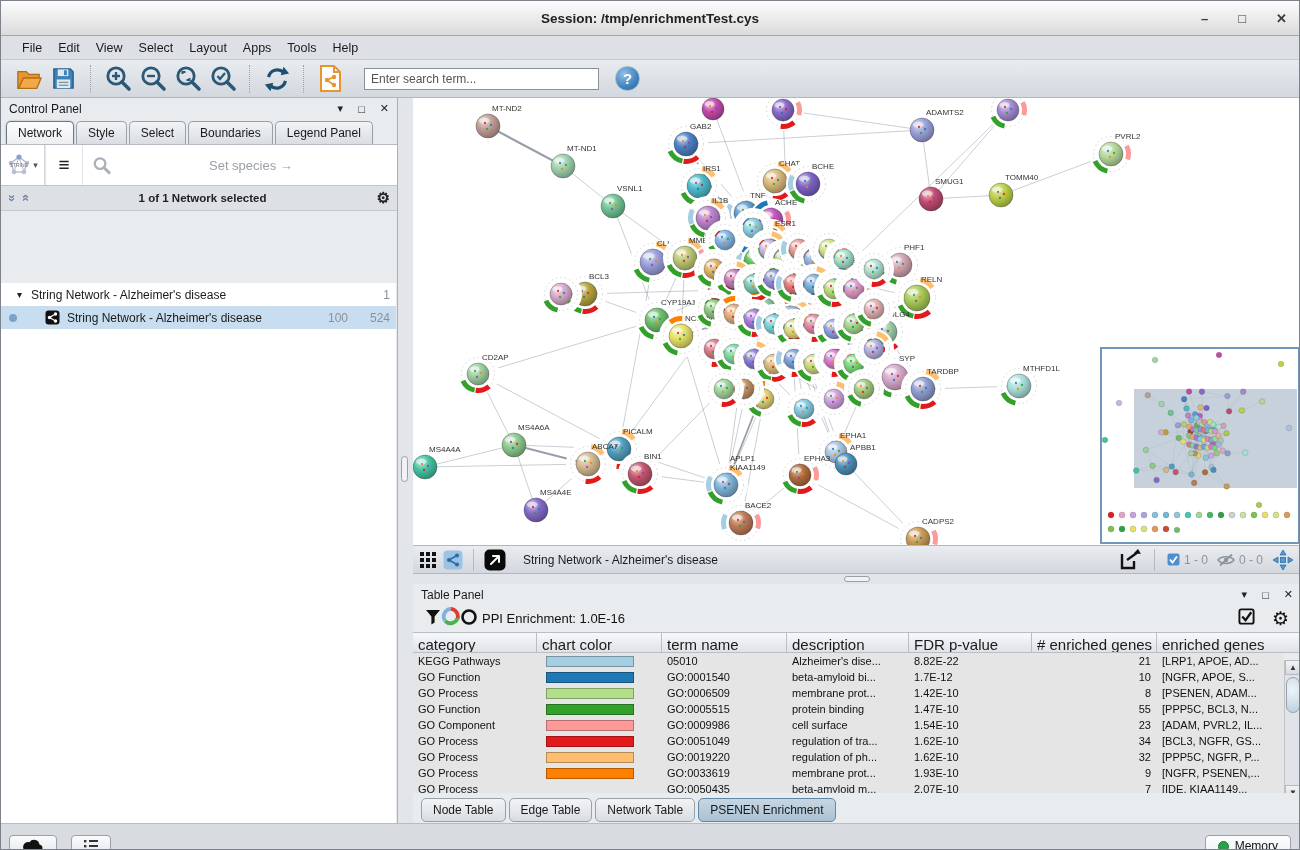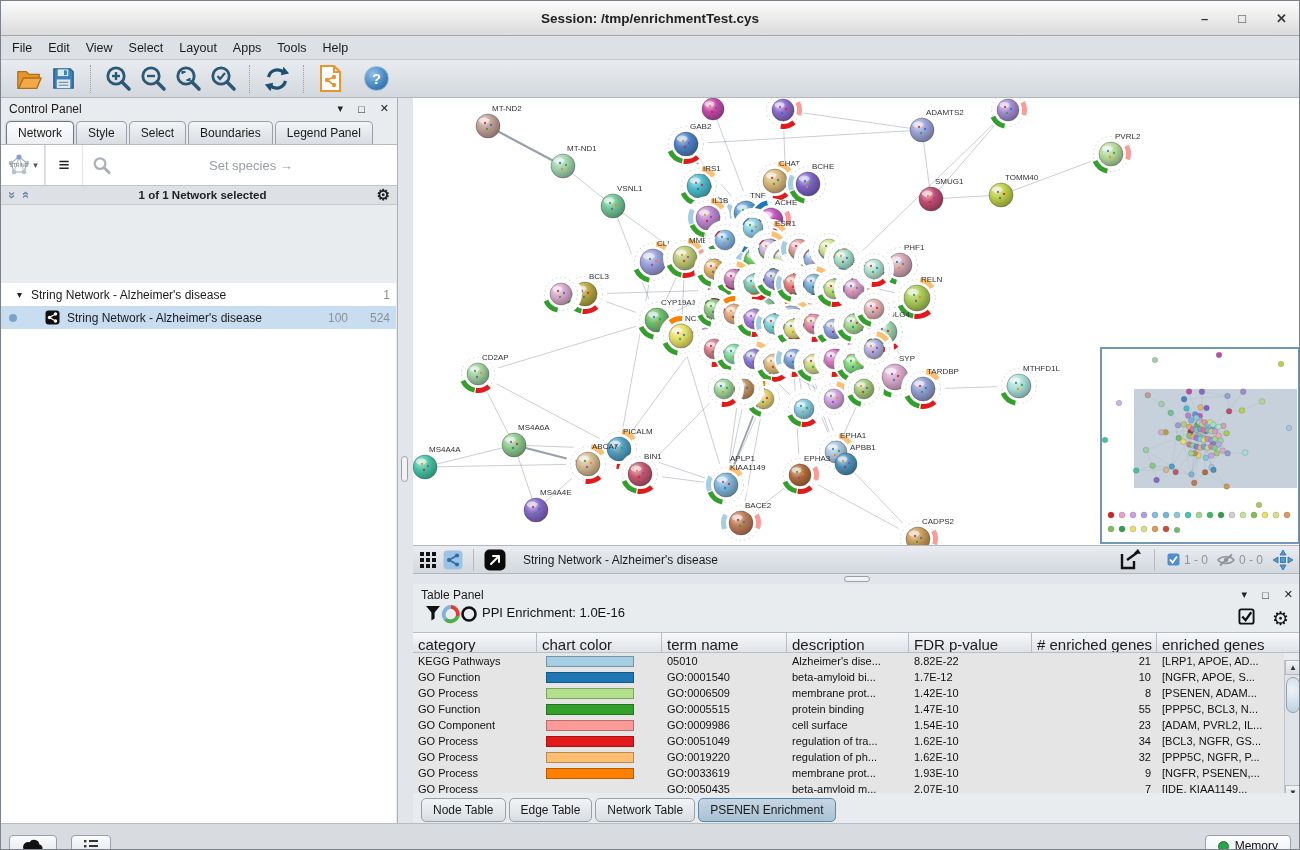--- a/index.html
+++ b/index.html
@@ -4,21 +4,21 @@
 <style>
   *{box-sizing:border-box;margin:0;padding:0}
   html,body{width:1300px;height:850px}
   body{position:relative;font-family:"Liberation Sans",sans-serif;background:#d8dce0;overflow:hidden;border:1px solid #7d828a}
   
   .titlebar{position:absolute;left:0;top:0;right:0;height:35px;background:linear-gradient(#fcfcfc,#dbdbdb);border-bottom:1px solid #a6a6a6;text-align:center}
   .titlebar .title{line-height:35px;font-weight:bold;font-size:13.5px;color:#222}
   .wincontrols{position:absolute;right:12px;top:0;height:35px;display:flex;gap:30px;align-items:center;font-size:13px;color:#3a3a3a;font-weight:bold}
   .wincontrols span{cursor:default}
   
-  .menubar{position:absolute;top:35px;left:0;right:0;height:24px;background:#dde1e5;border-bottom:1px solid #c6cacf;display:flex;align-items:center;padding-left:4px;gap:2px}
+  .menubar{position:absolute;top:35px;left:0;right:0;height:24px;background:#dde1e5;border-bottom:1px solid #c6cacf;display:flex;align-items:center;padding-left:14px;gap:2px}
   .menu-item{font-size:12.5px;color:#1a1a1a;padding:2px 7px;border-radius:2px}
   
   .toolbar{position:absolute;top:59px;left:0;right:0;height:38px;background:linear-gradient(#e9ecef,#d3d8de);border-bottom:1px solid #b2b7bd;display:flex;align-items:center;padding-left:10px}
   .tb-sep{width:1px;height:28px;border-left:1px dotted #9aa0a6;margin:0 9px}
   .tb-btn{width:35px;height:31px;display:flex;align-items:center;justify-content:center;border-radius:3px}
   .search-input{width:235px;height:22px;border:1px solid #8a9199;font-size:12px;padding:0 6px;margin-left:16px;background:#fff;color:#222}
   .search-input::placeholder{color:#555}
   .help-btn{width:25px;height:25px;border-radius:50%;margin-left:16px;background:radial-gradient(circle at 35% 30%,#8fc0ea,#3f80ba 62%,#2d618f);color:#fff;font-weight:bold;font-size:15px;display:flex;align-items:center;justify-content:center;border:1px solid #9ab8d2}
   
   .cp{position:absolute;left:0;top:97px;width:397px;height:725px;background:#e9ecef;border-right:1px solid #aab0b7}
@@ -26,21 +26,21 @@
   .panel-ticons{margin-left:auto;display:flex;gap:15px;font-size:11px;color:#222;align-items:center}
   .cp-tabs{display:flex;padding:2px 0 0 5px;height:25px;gap:2px;align-items:flex-end}
   .tab{font-size:12px;color:#1a1a1a;padding:4px 11px 4px;border:1px solid #99a0a8;border-bottom:none;border-radius:5px 5px 0 0;background:linear-gradient(#f2f4f6,#d9dde2);white-space:nowrap}
   .tab.sel{background:linear-gradient(#fdfdfe,#eceef1);border-color:#6f7881;box-shadow:0 0 2px rgba(90,120,150,.6)}
   .string-bar{height:42px;background:#fff;border-top:1px solid #b6bac0;border-bottom:1px solid #c2c6cc;display:flex;align-items:stretch;position:relative}
   .string-logo{width:44px;display:flex;align-items:center;justify-content:center;border-right:1px solid #d4d7db;gap:2px}
   .string-input{flex:1;border:none;outline:none;font-size:13px;color:#222;padding-left:8px;background:transparent}
   .string-input::placeholder{color:#9aa0a6}
   .species-hint{position:absolute;left:208px;top:13px;color:#9aa0a6;font-size:13px;pointer-events:none}
   .sb-btn{width:37px;display:flex;align-items:center;justify-content:center;font-size:19px;color:#222;border-left:1px solid #e3e5e8}
-  .netsel-row{height:19px;background:#dde1e6;display:flex;align-items:center;font-size:11.5px;font-weight:bold;color:#222;border-bottom:1px solid #c6cacf;padding:6px 7px}
+  .netsel-row{height:19px;background:#dde1e6;display:flex;align-items:center;font-size:11.5px;font-weight:bold;color:#222;border-bottom:1px solid #c6cacf;padding:12px 7px}
   .netsel-row .lbl{flex:1;text-align:center}
   .chev{display:inline-block;color:#6a86a8;font-size:13px;font-weight:bold;line-height:10px}
   .chev.down{transform:rotate(90deg)}
   .chev.up{transform:rotate(-90deg)}
   .tree{background:#fff;position:absolute;left:0;right:1px;top:185px;bottom:0}
   .tree-row{height:23px;display:flex;align-items:center;font-size:12px;color:#1a1a1a;padding:0 6px;white-space:nowrap}
   .tree-row .count{margin-left:auto;color:#8b9096;font-size:12px}
   .tree-row.child{background:#c9ddf1}
   .dot{width:8px;height:8px;border-radius:50%;background:#7aa3c9;margin:0 8px 0 2px}
   .tree-num{color:#8b9096;width:42px;text-align:right}
@@ -53,21 +53,21 @@
   .netview{position:absolute;left:412px;top:97px;width:888px;height:476px;background:#fff;border-bottom:1px solid #b2b7bd}
   #net-svg{position:absolute;left:0;top:0}
   .netbar{position:absolute;left:0;bottom:0;right:0;height:28px;background:linear-gradient(#e9ecf0,#d3d8de);border-top:1px solid #b2b7bd;display:flex;align-items:center;padding:0 7px;gap:7px}
   .netbar .vtitle{font-size:12px;color:#1a1a1a;margin-left:10px}
   .nb-sep{width:1px;height:22px;border-left:1px solid #b5bac0;margin:0 3px}
   .nb-right{margin-left:auto;display:flex;align-items:center;gap:9px}
   .counter{display:flex;align-items:center;gap:4px;font-size:12px;color:#8e949b}
   .nb-btn{display:flex;align-items:center;justify-content:center}
   
   .tablepanel{position:absolute;left:412px;top:583px;width:888px;height:209px;background:#e9ecef;border-bottom:2px solid #2a2a2a}
-  .tp-toolbar{height:27px;display:flex;padding:0 12px}
+  .tp-toolbar{height:27px;display:flex;align-items:center;padding:0 12px}
   .ppi{font-size:13px;color:#111;margin-left:4px}
   .tp-right{margin-left:auto;display:flex;gap:17px;align-items:center}
   .tbl-head{display:flex;height:21px;border-top:1px solid #b9bdc4;border-bottom:1px solid #b9bdc4;background:linear-gradient(#f7f8fa,#dfe2e7)}
   .th{font-size:15px;color:#1b1b1b;padding:3px 0 0 5px;border-right:1px solid #b9bdc4;white-space:nowrap;overflow:hidden}
   .tbl-rows{position:relative;height:140px;overflow:hidden;background:#fff;margin-right:17px}
   .trow{display:flex;height:16px;background:#e5e5e5}
   .td{font-size:11px;color:#111;padding:1px 0 0 5px;white-space:nowrap;overflow:hidden;line-height:14px}
   .td.num{text-align:right;padding-right:6px}
   .swatch{width:88px;height:11px;margin:2px 0 0 4px;border:1px solid rgba(0,0,0,.28)}
   .col-cat{width:124px}.col-color{width:125px}.col-term{width:125px}.col-desc{width:122px}.col-fdr{width:123px}.col-num{width:125px}.col-genes{flex:1}
@@ -169,20 +169,21 @@
     <svg width="28" height="30" viewBox="0 0 28 30">
         <path d="M4 2 h13 l6 6 v19 H4 Z" fill="#fff" stroke="#e8952e" stroke-width="2"></path>
         <path d="M17 2 v6 h6" fill="none" stroke="#e8952e" stroke-width="2"></path>
         <circle cx="10" cy="16" r="2.2" fill="#e8952e"></circle>
         <circle cx="17" cy="13" r="2.2" fill="#e8952e"></circle>
         <circle cx="17" cy="21" r="2.2" fill="#e8952e"></circle>
         <line x1="10" y1="16" x2="17" y2="13" stroke="#e8952e" stroke-width="1.6"></line>
         <line x1="10" y1="16" x2="17" y2="21" stroke="#e8952e" stroke-width="1.6"></line>
       </svg>
   </span>
+  <input class="search-input" type="text" placeholder="Enter search term..." style="">
   <span class="help-btn">?</span>
 </div>
 
 <div class="cp">
   <div class="panel-titlerow">
     <span>Control Panel</span>
     <span class="panel-ticons">
       <span>▾</span>
       <span>□</span>
       <span>✕</span>

